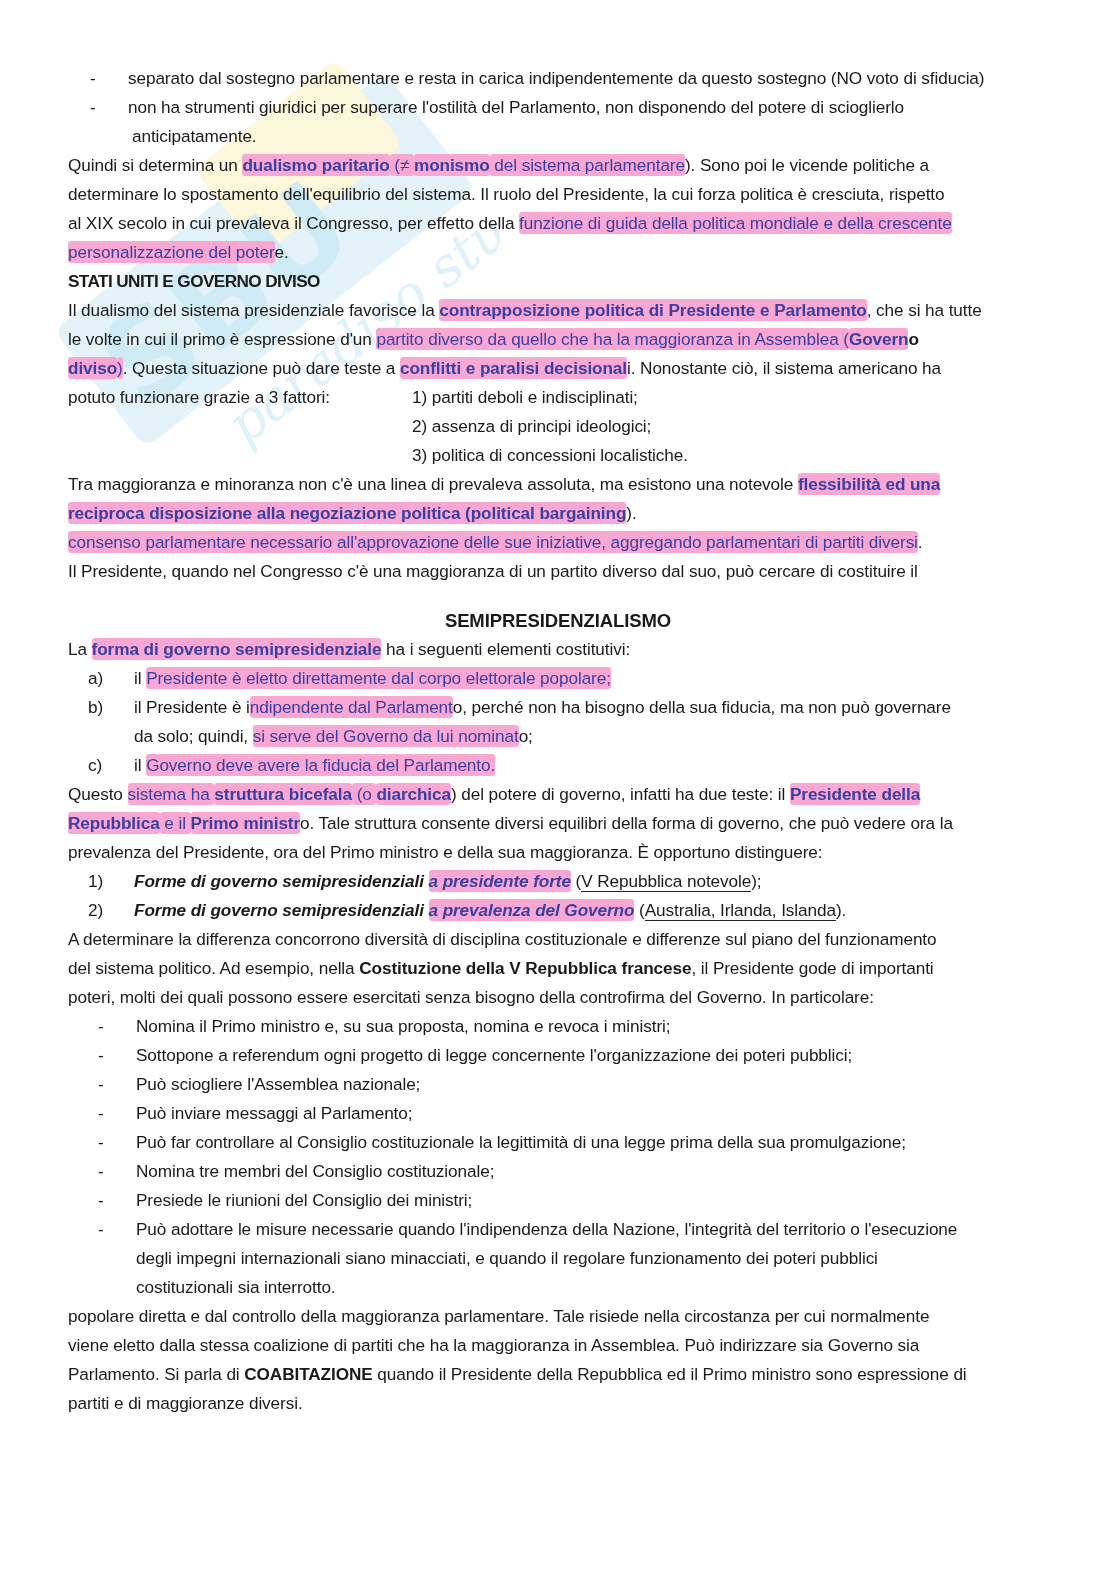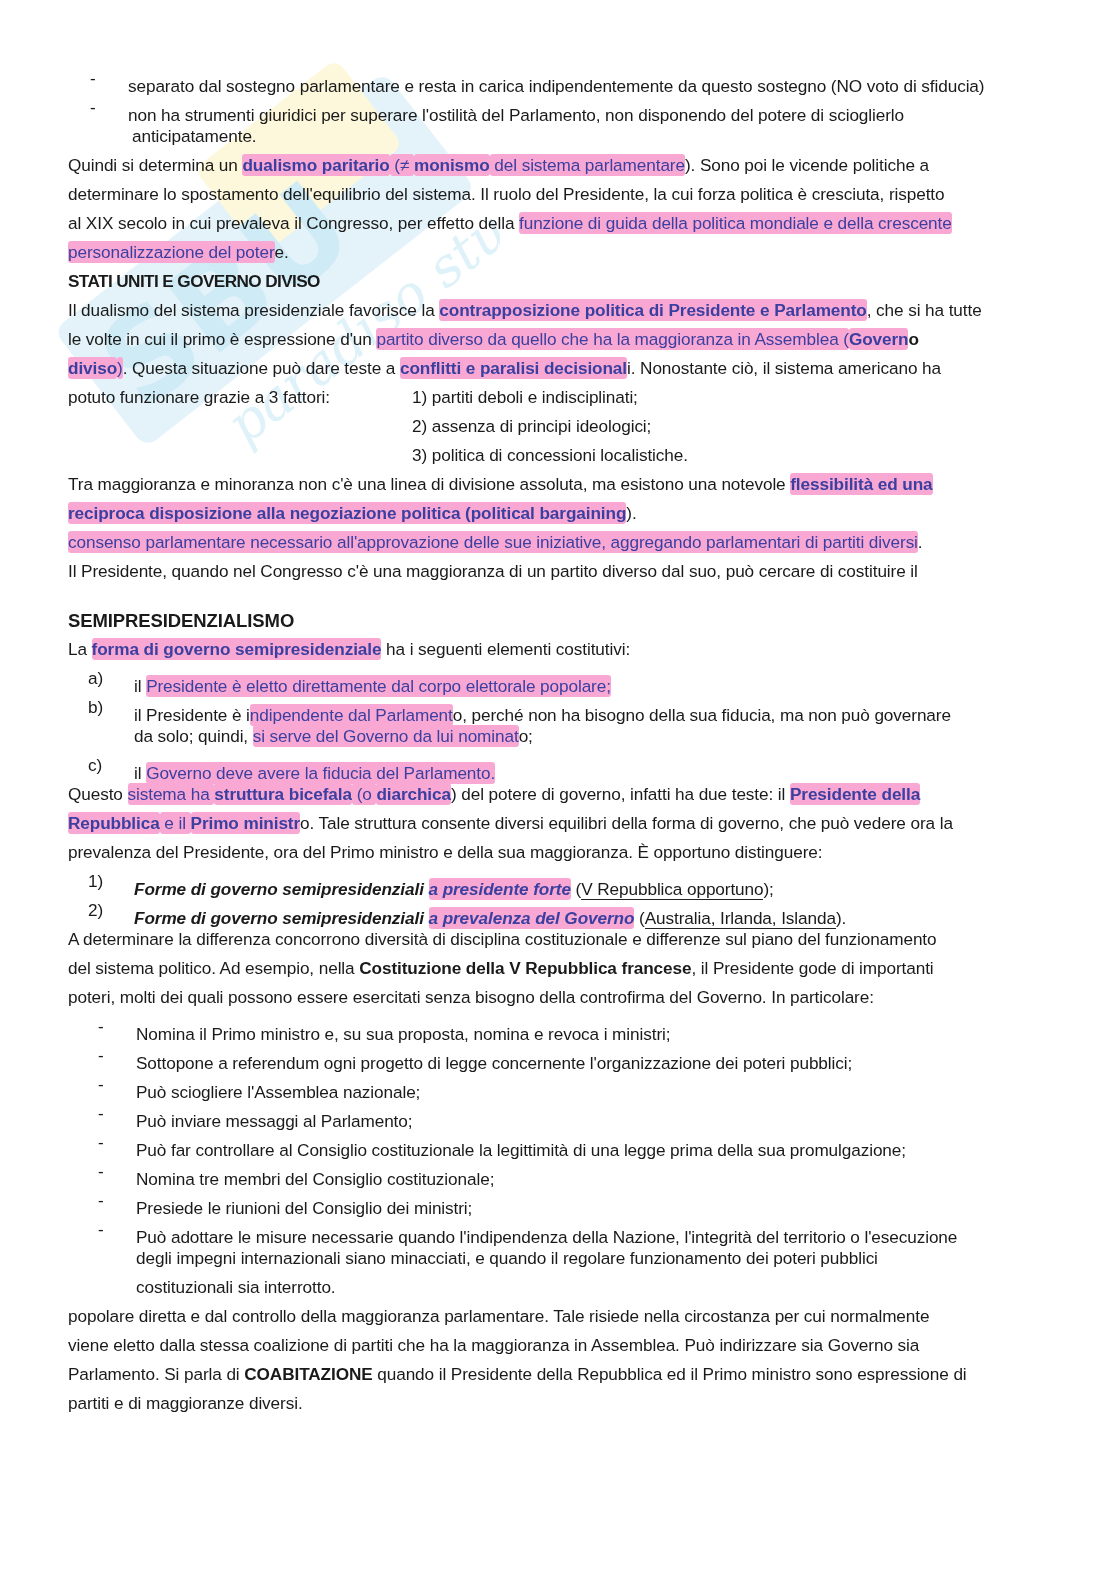--- a/index.html
+++ b/index.html
@@ -12,28 +12,28 @@
       position: absolute; left: 20px; top: 40px; width: 480px; height: 460px;
       pointer-events: none; opacity: 0.55;
     }
     .page {
       position: absolute; left: 68px; top: 64px; width: 980px;
       font-size: 17.2px; line-height: 29px; letter-spacing: -0.1px;
     }
     .line { white-space: nowrap; height: 29px; position: relative; }
     .bul { display: flex; }
     .bul .mk { width: 42px; flex: 0 0 42px; text-align: left; }
-    .bul .tx { flex: 1; margin-top: 8px; }
+    .bul .tx { flex: 1; }
     .ind1 { padding-left: 20px; }
     .ind1 .mk { width: 46px; flex-basis: 46px; }
     .ind2 { padding-left: 30px; }
     .ind2 .mk { width: 38px; flex-basis: 38px; }
     .hl { background: #f9a8d4; color: #3a3fa0; border-radius: 3px; padding: 1px 0; }
     b, .b { font-weight: bold; }
-    .h1 { font-weight: bold; font-size: 18.5px; margin-top: 16px; }
+    .h1 { font-weight: bold; font-size: 18.5px; margin-top: 16px; text-align: center; }
     .h2 { font-weight: bold; letter-spacing: -0.6px; }
     .u { border-bottom: 1.5px solid #222; }
     .factors { position: absolute; left: 344px; }
     i { font-style: italic; }
   </style>
 </head>
 <body>
 
 <svg class="watermark" viewBox="0 0 480 460">
   <g transform="rotate(-38 240 230)">
@@ -81,21 +81,21 @@
     <span>potuto funzionare grazie a 3 fattori:</span>
     <span class="factors">1) partiti deboli e indisciplinati;</span>
   </div>
   <div class="line">
     <span class="factors">2) assenza di principi ideologici;</span>
   </div>
   <div class="line">
     <span class="factors">3) politica di concessioni localistiche.</span>
   </div>
   <div class="line">
-    <span>Tra maggioranza e minoranza non c'è una linea di divisione assoluta, ma esistono una notevole </span><span class="hl b">flessibilità ed una</span>
+    <span>Tra maggioranza e minoranza non c'è una linea di prevaleva assoluta, ma esistono una notevole </span><span class="hl b">flessibilità ed una</span>
   </div>
   <div class="line">
     <span class="hl b">reciproca disposizione alla negoziazione politica (political bargaining</span><span>).</span>
   </div>
   <div class="line">
     <span class="hl">consenso parlamentare necessario all'approvazione delle sue iniziative, aggregando parlamentari di partiti diversi</span><span>.</span>
   </div>
   <div class="line">Il Presidente, quando nel Congresso c'è una maggioranza di un partito diverso dal suo, può cercare di costituire il</div>
 
   <div class="line h1" style="margin-top:20px">SEMIPRESIDENZIALISMO</div>
@@ -119,21 +119,21 @@
   </div>
   <div class="line">
     <span>Questo </span><span class="hl">sistema ha </span><span class="hl b">struttura bicefala</span><span class="hl"> (o </span><span class="hl b">diarchica</span><span>) del potere di governo, infatti ha due teste: il </span><span class="hl b">Presidente della</span>
   </div>
   <div class="line">
     <span class="hl b">Repubblica</span><span class="hl"> e il </span><span class="hl b">Primo ministr</span><span>o. Tale struttura consente diversi equilibri della forma di governo, che può vedere ora la</span>
   </div>
   <div class="line">prevalenza del Presidente, ora del Primo ministro e della sua maggioranza. È opportuno distinguere:</div>
   <div class="line bul ind1">
     <span class="mk">1)</span>
-    <span class="tx"><i class="b">Forme di governo semipresidenziali </i><i class="hl b">a presidente forte</i><span> (</span><span class="u">V Repubblica opportuno</span><span>);</span></span>
+    <span class="tx"><i class="b">Forme di governo semipresidenziali </i><i class="hl b">a presidente forte</i><span> (</span><span class="u">V Repubblica notevole</span><span>);</span></span>
   </div>
   <div class="line bul ind1">
     <span class="mk">2)</span>
     <span class="tx"><i class="b">Forme di governo semipresidenziali </i><i class="hl b">a prevalenza del Governo</i><span> (</span><span class="u">Australia, Irlanda, Islanda</span><span>).</span></span>
   </div>
   <div class="line">A determinare la differenza concorrono diversità di disciplina costituzionale e differenze sul piano del funzionamento</div>
   <div class="line">
     <span>del sistema politico. Ad esempio, nella </span><span class="b">Costituzione della V Repubblica francese</span><span>, il Presidente gode di importanti</span>
   </div>
   <div class="line">poteri, molti dei quali possono essere esercitati senza bisogno della controfirma del Governo. In particolare:</div>

